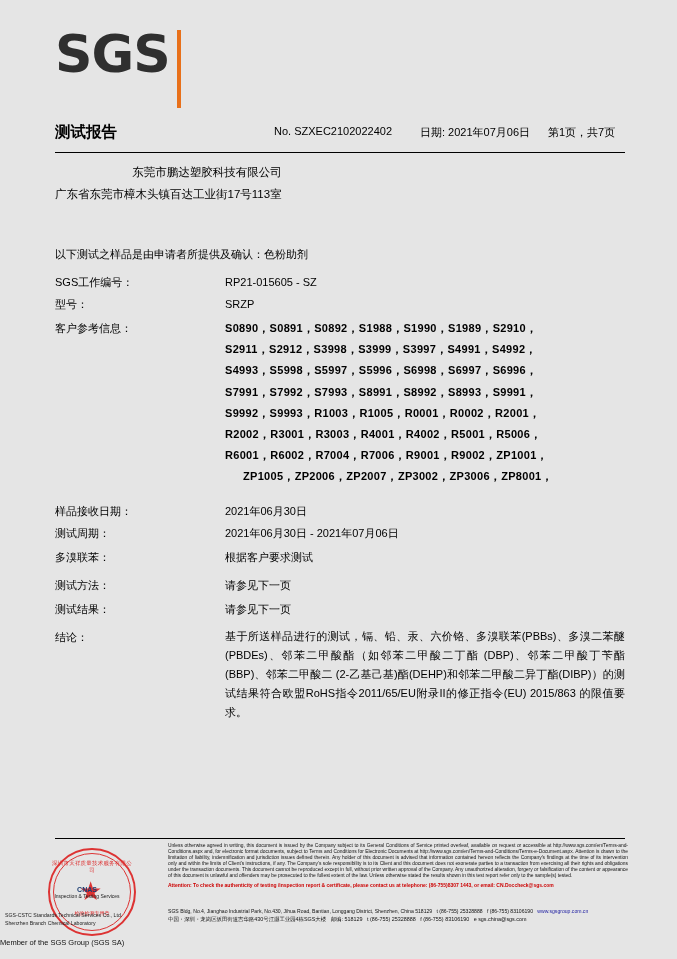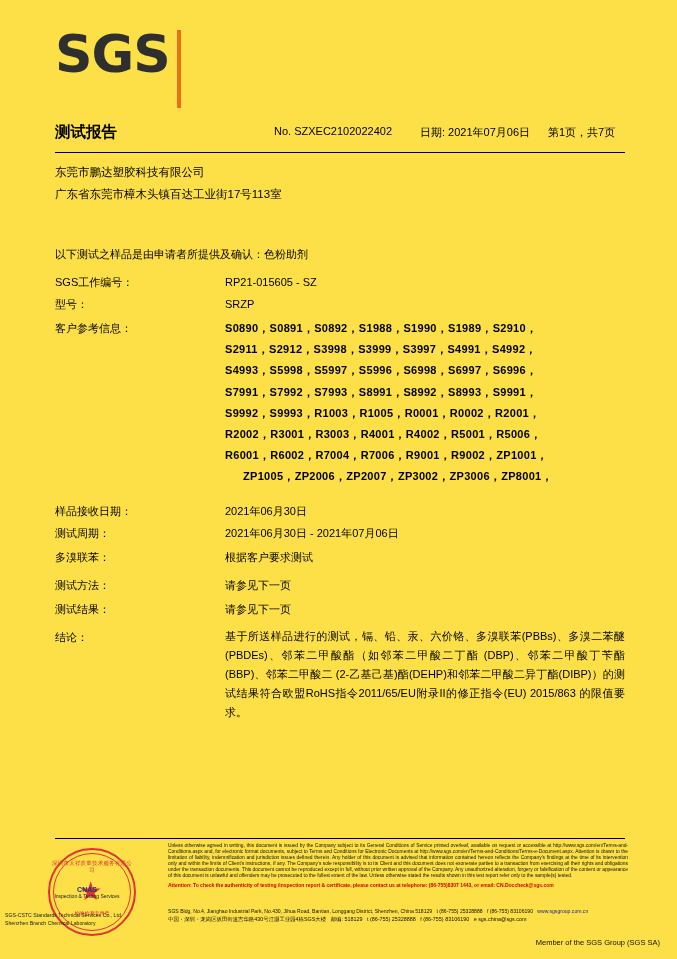--- a/index.html
+++ b/index.html
@@ -13,21 +13,21 @@
     position: relative;
     font-family: "Liberation Sans", sans-serif;
     color: #000;
     overflow: hidden;
   }
   .page {
     position: absolute;
     left: 0; top: 0;
     width: 677px;
     height: 959px;
-    background: #fde047;
+    background: #e5e5e5;
   }
 
   
   .logo-wrap {
     position: absolute;
     left: 55px;
     top: 28px;
     width: 140px;
     height: 58px;
   }
@@ -93,20 +93,21 @@
     background: #000;
   }
 
   
   .company {
     position: absolute;
     left: 55px;
     top: 161px;
     font-size: 11.5px;
     line-height: 22px;
+    text-align: right;
   }
 
   
   .intro {
     position: absolute;
     left: 55px;
     top: 247px;
     font-size: 11px;
   }
 
@@ -270,21 +271,21 @@
   }
   .addr .row { display: block; white-space: nowrap; }
   .addr .cn { font-size: 5.4px; }
   .addr .web { color: #1a1aa0; }
 
   .member {
     position: absolute;
     left: 0;
     top: 938px;
     width: 660px;
-    text-align: right;
+    text-align: left;
     font-size: 7.5px;
     color: #111;
   }
 </style>
 </head>
 <body>
 
 <div class="page">
 
   <div class="logo-wrap">

